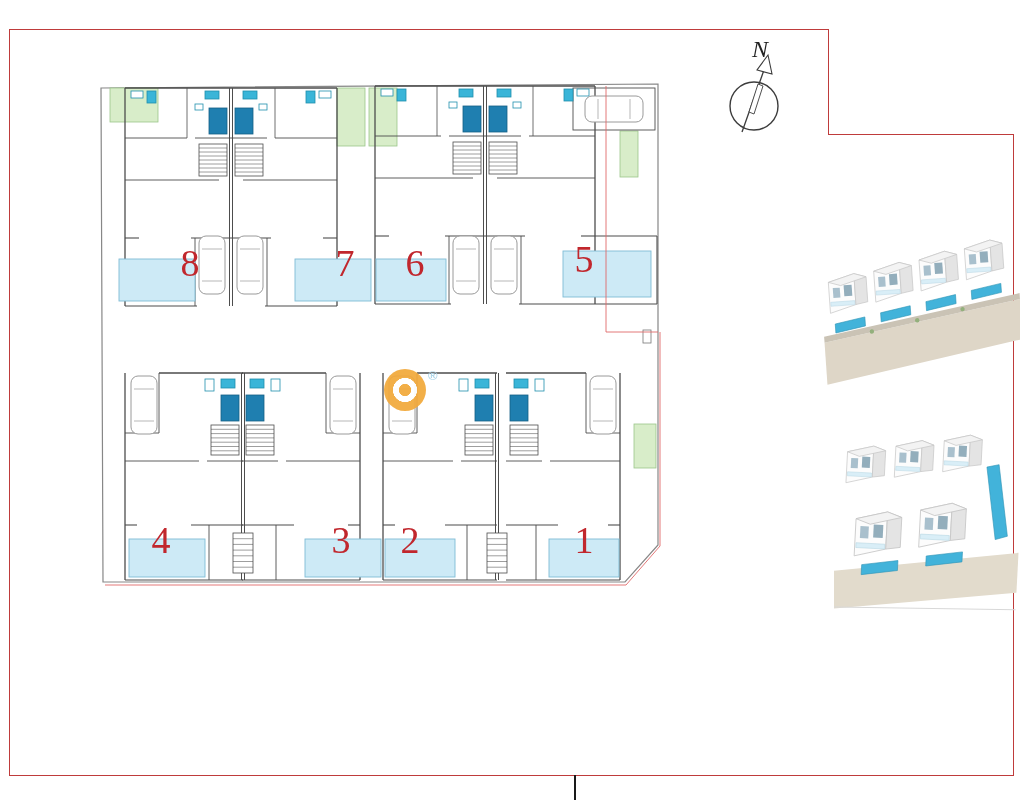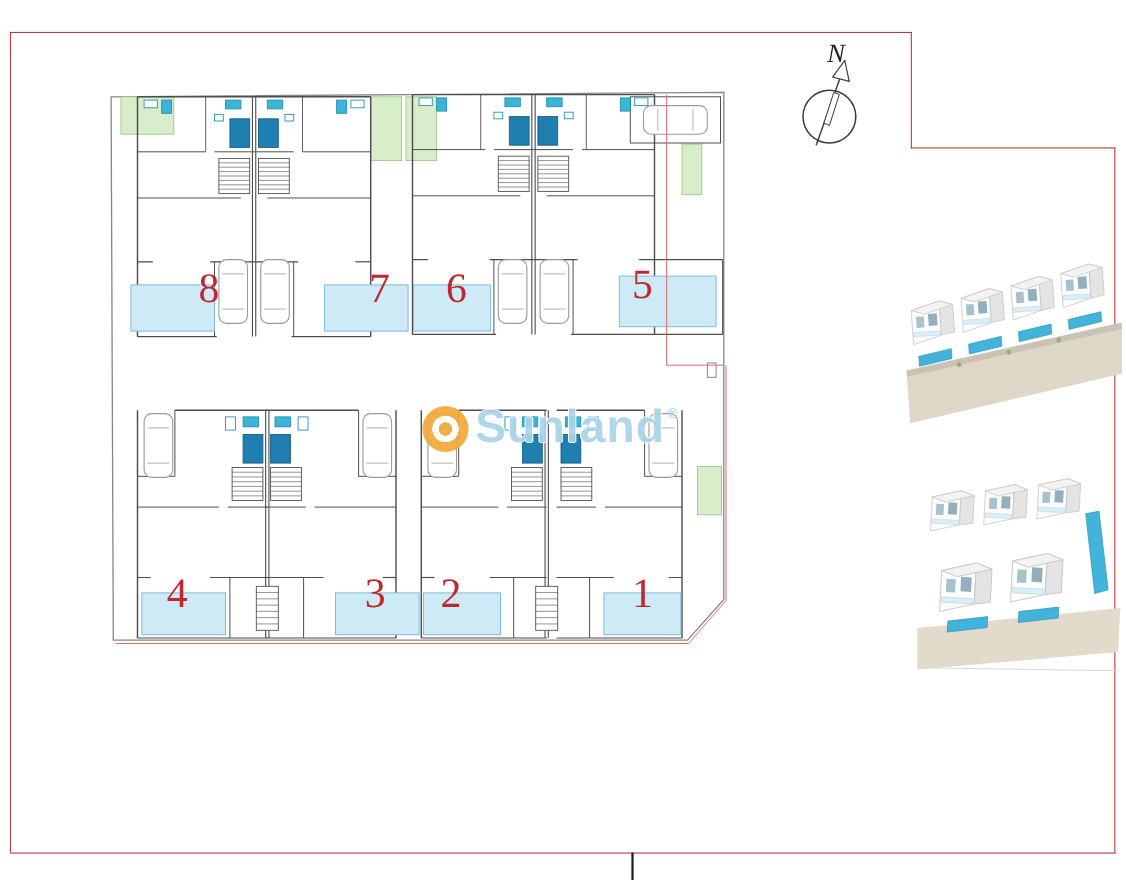--- a/index.html
+++ b/index.html
@@ -306,21 +306,20 @@
     <span class="unit-num" style="left: 320px; top: 183px; color: rgb(193, 39, 45);">6</span>
     <span class="unit-num" style="left: 489px; top: 179px; color: rgb(193, 39, 45);">5</span>
     <span class="unit-num" style="left: 66px; top: 460px; color: rgb(193, 39, 45);">4</span>
     <span class="unit-num" style="left: 246px; top: 460px; color: rgb(193, 39, 45);">3</span>
     <span class="unit-num" style="left: 315px; top: 460px; color: rgb(193, 39, 45);">2</span>
     <span class="unit-num" style="left: 489px; top: 460px; color: rgb(193, 39, 45);">1</span>
   </div>
 
   <div class="watermark">
     <span class="wm-icon" style="background: radial-gradient(circle, rgb(242, 169, 59) 0px, rgb(242, 169, 59) 20%, rgb(255, 255, 255) 21%, rgb(255, 255, 255) 40%, rgb(242, 169, 59) 41%, rgb(242, 169, 59) 100%);"></span>
-    <span class="wm-text" style="color: rgb(169, 212, 232);">Sunland</span>
     <span class="wm-reg" style="color: rgb(169, 212, 232);">®</span>
   </div>
 
   <svg class="render render-top" width="198" height="174" viewBox="0 0 198 174">
     <defs>
       <g id="villa3d">
         <polygon points="0,12 26,5 26,36 0,43" fill="#fcfcfc" stroke="#c6c6c6" stroke-width="0.7"></polygon>
         <polygon points="26,5 38,9 38,34 26,36" fill="#e4e4e4" stroke="#c6c6c6" stroke-width="0.7"></polygon>
         <polygon points="0,12 26,5 38,9 12,16" fill="#f3f3f3" stroke="#c6c6c6" stroke-width="0.7"></polygon>
         <rect x="4" y="18" width="7" height="10" fill="#a9c0cd"></rect>

